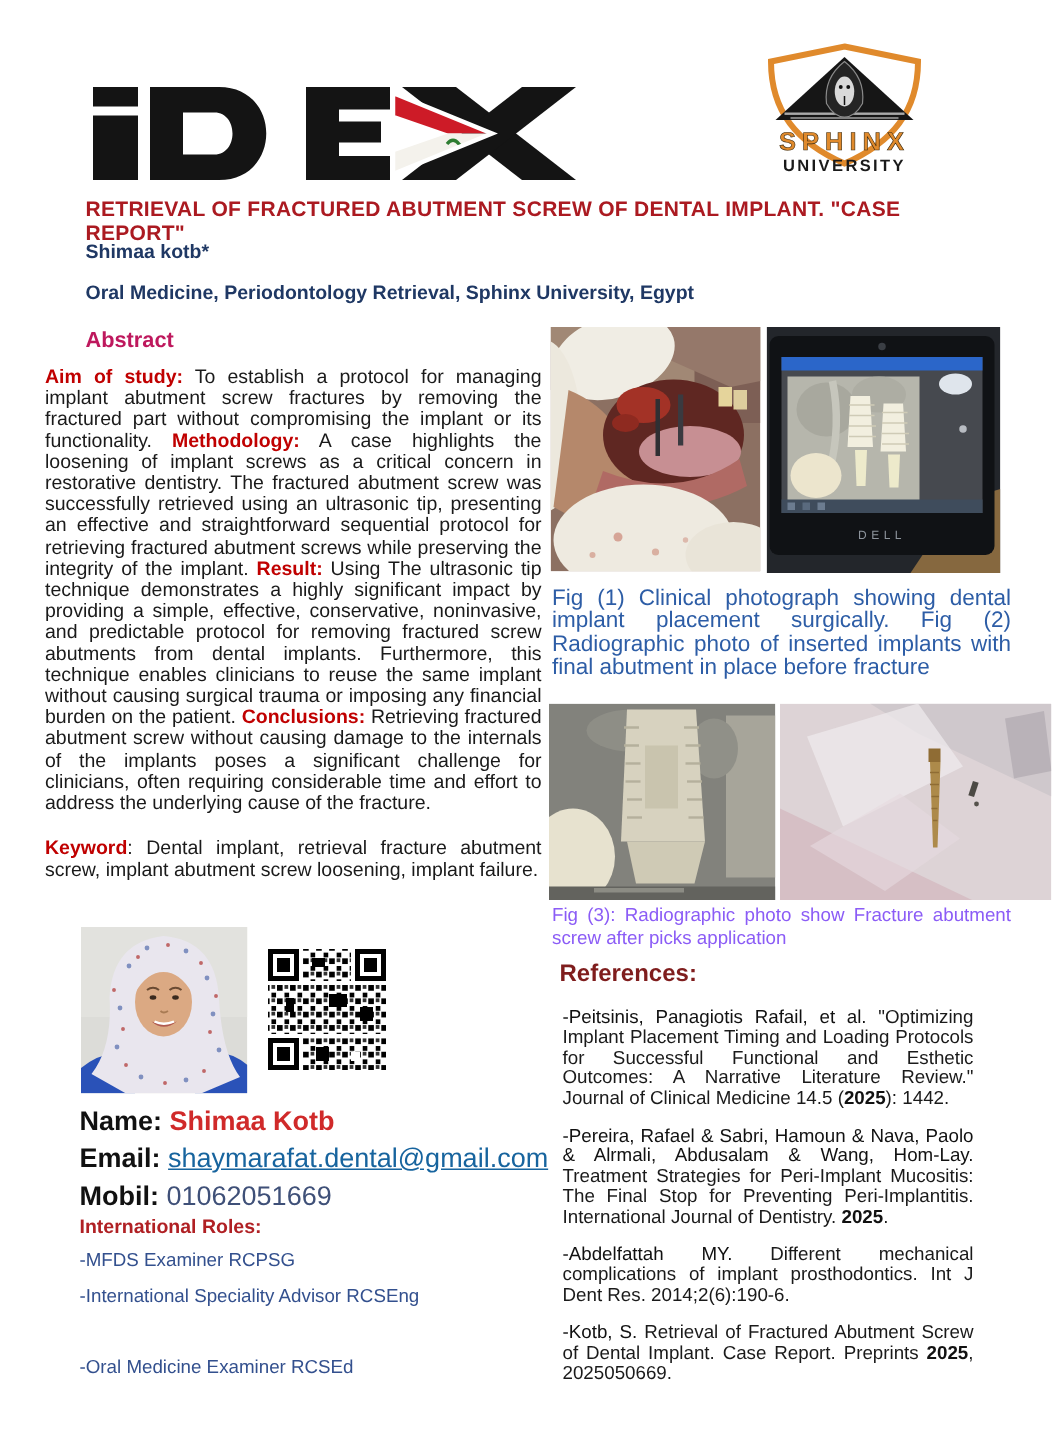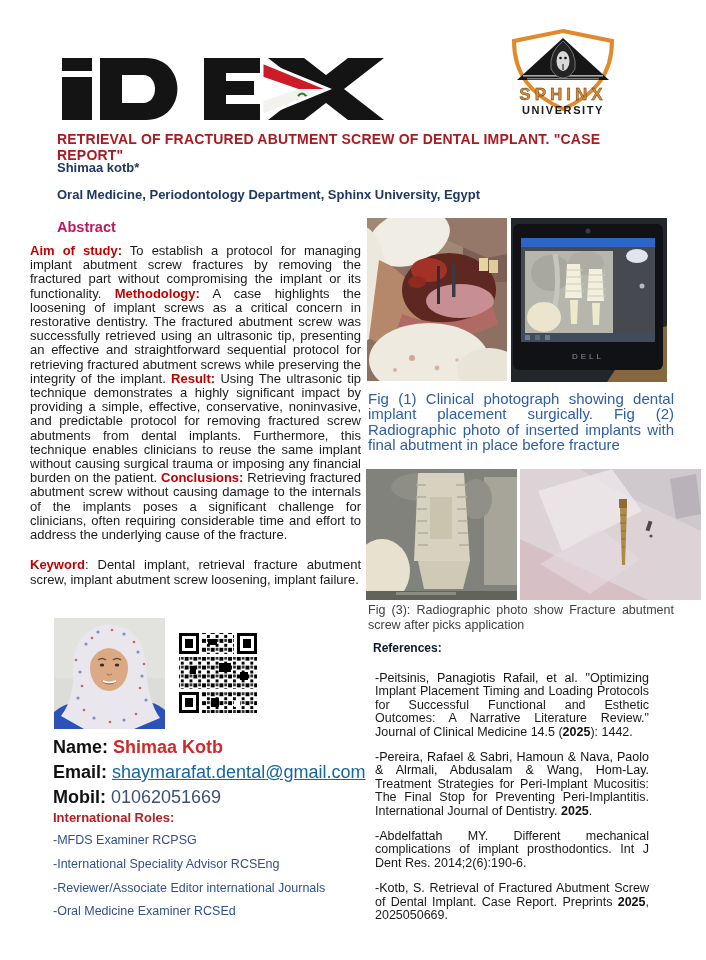--- a/index.html
+++ b/index.html
@@ -19,23 +19,23 @@
   .keywords{left:30px; top:557px; width:331px; font-size:13px; line-height:15px; text-align:justify;}
   .red-label{color:#C00000; font-weight:bold;}
   
   .fig{border:0; overflow:hidden;}
   .fig svg{display:block; width:100%; height:100%;}
   .fig1{left:367px; top:218px; width:140px; height:163px;}
   .fig2{left:511px; top:218px; width:156px; height:164px;}
   .caption1{left:368px; top:391px; width:306px; font-size:15px; line-height:15.3px; color:#2D5DA6; text-align:justify;}
   .fig3a{left:366px; top:469px; width:151px; height:131px;}
   .fig3b{left:520px; top:469px; width:181px; height:131px;}
-  .caption3{left:368px; top:603px; width:306px; font-size:12.5px; line-height:15.3px; color:#404040; text-align:justify;}
-  
-  .ref-heading{left:373px; top:641px; font-size:12px; font-weight:bold; color:#0f172a;}
+  .caption3{left:368px; top:603px; width:306px; font-size:12.5px; line-height:15.3px; color:#8b5cf6; text-align:justify;}
+  
+  .ref-heading{left:373px; top:641px; font-size:16px; font-weight:bold; color:#7f1d1d;}
   .refs{left:375px; top:672px; width:274px; font-size:12.5px; line-height:13.4px; text-align:justify;}
   .refs p{margin:0 0 12px 0;}
   .ref-lead{font-weight:normal; color:#111;}
   .ref-year{font-weight:bold; color:#111;}
   
   .author-photo{left:54px; top:618px; width:111px; height:111px;}
   .qr{left:176px; top:630px; width:84px; height:86px;}
   .contact-row{left:53px; font-size:18px; white-space:nowrap;}
   .lbl{font-weight:bold; color:#111;}
   .name-red{font-weight:bold; color:#D02A2A;}
@@ -86,21 +86,21 @@
       <circle cx="64.5" cy="30" r="1.3" fill="#111"></circle>
       <circle cx="69.5" cy="30" r="1.3" fill="#111"></circle>
       <path d="M67,36 l0,6" stroke="#111" stroke-width="1"></path>
       <text x="67" y="72" text-anchor="middle" font-size="17" font-weight="bold" fill="#E08A2C" stroke="#3a2a10" stroke-width="0.4" letter-spacing="4">SPHINX</text>
       <text x="67" y="86" text-anchor="middle" font-size="11" font-weight="bold" fill="#1a1a1a" letter-spacing="1.6">UNIVERSITY</text>
     </svg>
   </div>
 
   <div class="abs title">RETRIEVAL OF FRACTURED ABUTMENT SCREW OF DENTAL IMPLANT. "CASE REPORT"</div>
   <div class="abs author">Shimaa kotb*</div>
-  <div class="abs affiliation">Oral Medicine, Periodontology Department, Sphinx University, Egypt</div>
+  <div class="abs affiliation">Oral Medicine, Periodontology Retrieval, Sphinx University, Egypt</div>
 
   <div class="abs abstract-heading">Abstract</div>
   <div class="abs abstract-body">
     <span class="red-label">Aim of study:</span><span> To establish a protocol for managing implant abutment screw fractures by removing the fractured part without compromising the implant or its functionality. </span><span class="red-label">Methodology:</span><span> A case highlights the loosening of implant screws as a critical concern in restorative dentistry. The fractured abutment screw was successfully retrieved using an ultrasonic tip, presenting an effective and straightforward sequential protocol for retrieving fractured abutment screws while preserving the integrity of the implant. </span><span class="red-label">Result:</span><span> Using The ultrasonic tip technique demonstrates a highly significant impact by providing a simple, effective, conservative, noninvasive, and predictable protocol for removing fractured screw abutments from dental implants. Furthermore, this technique enables clinicians to reuse the same implant without causing surgical trauma or imposing any financial burden on the patient. </span><span class="red-label">Conclusions:</span><span> Retrieving fractured abutment screw without causing damage to the internals of the implants poses a significant challenge for clinicians, often requiring considerable time and effort to address the underlying cause of the fracture.</span>
   </div>
 
   <div class="abs keywords">
     <span class="red-label">Keyword</span><span>: Dental implant, retrieval fracture abutment screw, implant abutment screw loosening, implant failure.</span>
   </div>
 
@@ -310,16 +310,15 @@
   </div>
   <div class="abs contact-row" style="top:762px">
     <span class="lbl">Email:</span> <a class="email-link">shaymarafat.dental@gmail.com</a>
   </div>
   <div class="abs contact-row" style="top:787px">
     <span class="lbl">Mobil:</span> <span class="mobil-val">01062051669</span>
   </div>
   <div class="abs roles-heading" style="top:810px">International Roles:</div>
   <div class="abs role-item" style="top:833px">-MFDS Examiner RCPSG</div>
   <div class="abs role-item" style="top:857px">-International Speciality Advisor RCSEng</div>
-  <div class="abs role-item" style="top:881px">-Reviewer/Associate Editor international Journals</div>
   <div class="abs role-item" style="top:904px">-Oral Medicine Examiner RCSEd</div>
 
 </div>
 
 </body></html>

